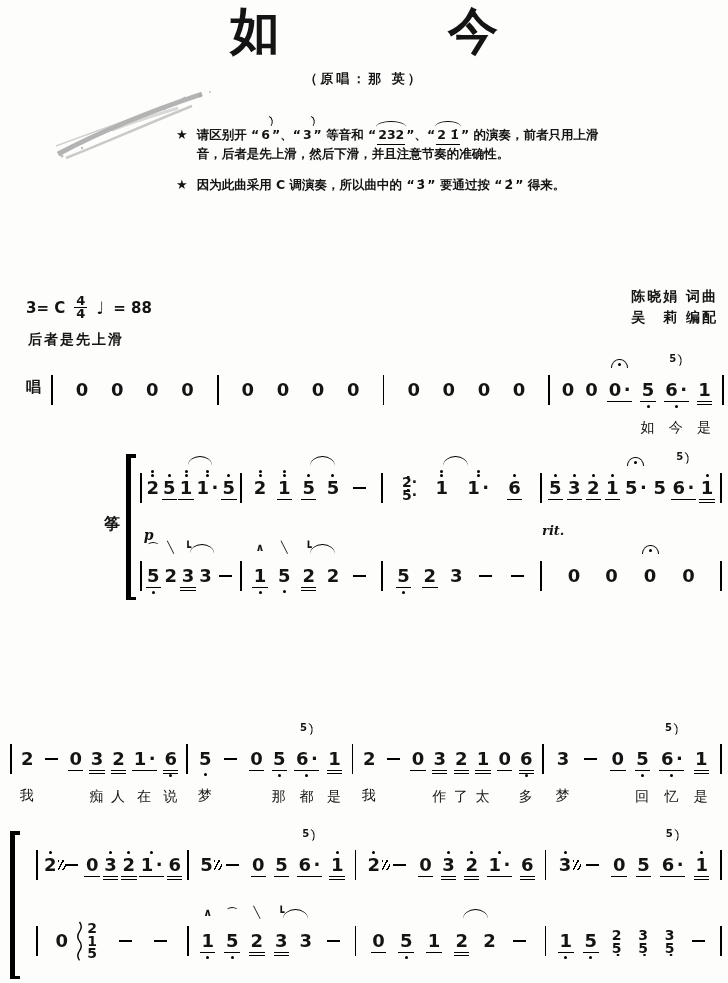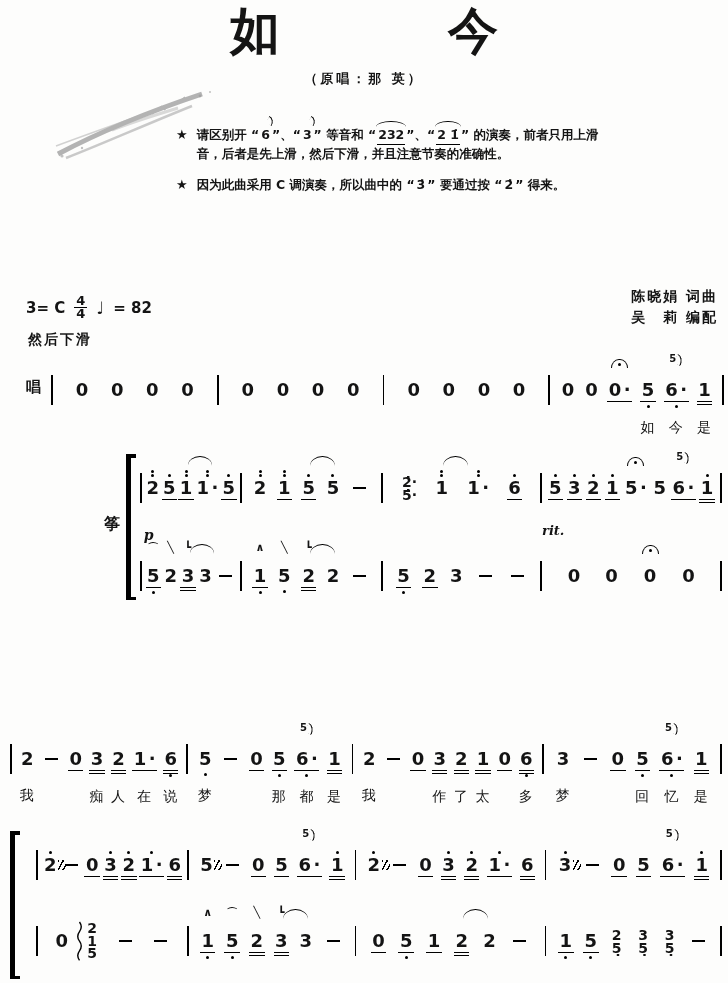--- a/index.html
+++ b/index.html
@@ -123,23 +123,23 @@
       </div>
     </div>
 
   <div class="tempo-row">
     <span>3= C</span>
     <span class="frac">
       <span class="ft">4</span>
       <span>4</span>
     </span>
     <span class="noteg">♩</span>
-    <span>= 82</span>
+    <span>= 88</span>
   </div>
-  <div class="mood">然后下滑</div>
+  <div class="mood">后者是先上滑</div>
 
   <div class="credits">
     <div>陈晓娟 词曲</div>
     <div>吴　莉 编配</div>
   </div>
 
   <div class="system" id="sys0">
       <span class="syslabel">唱</span>
       <div class="sysline">
         <div class="bar"></div>

